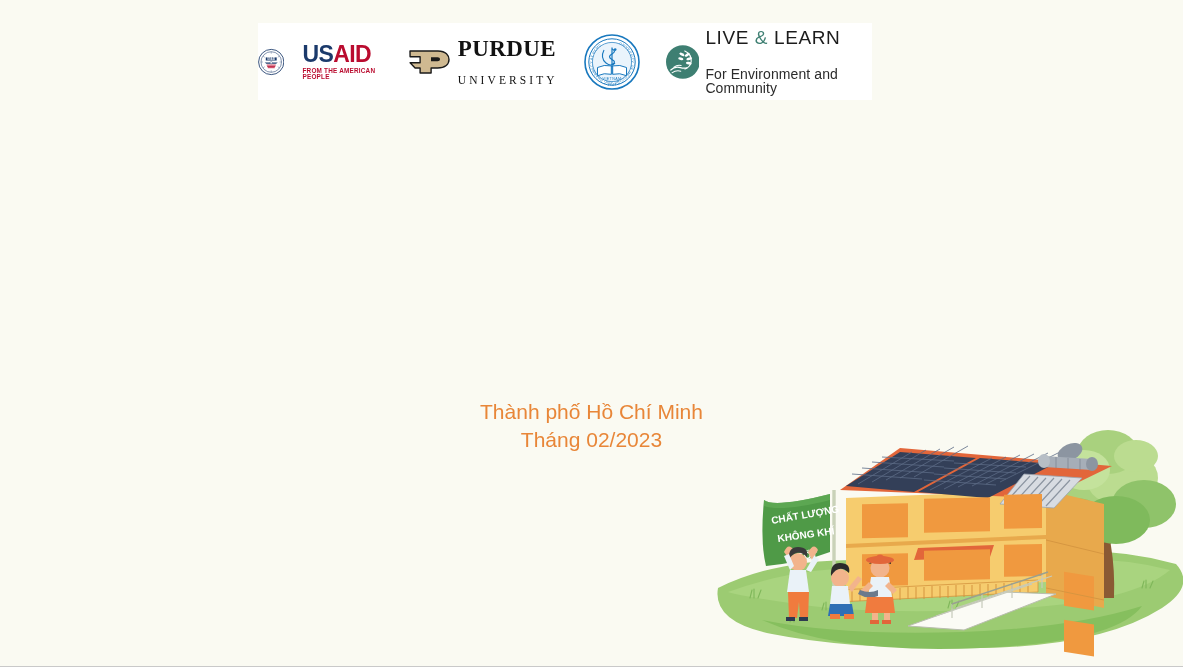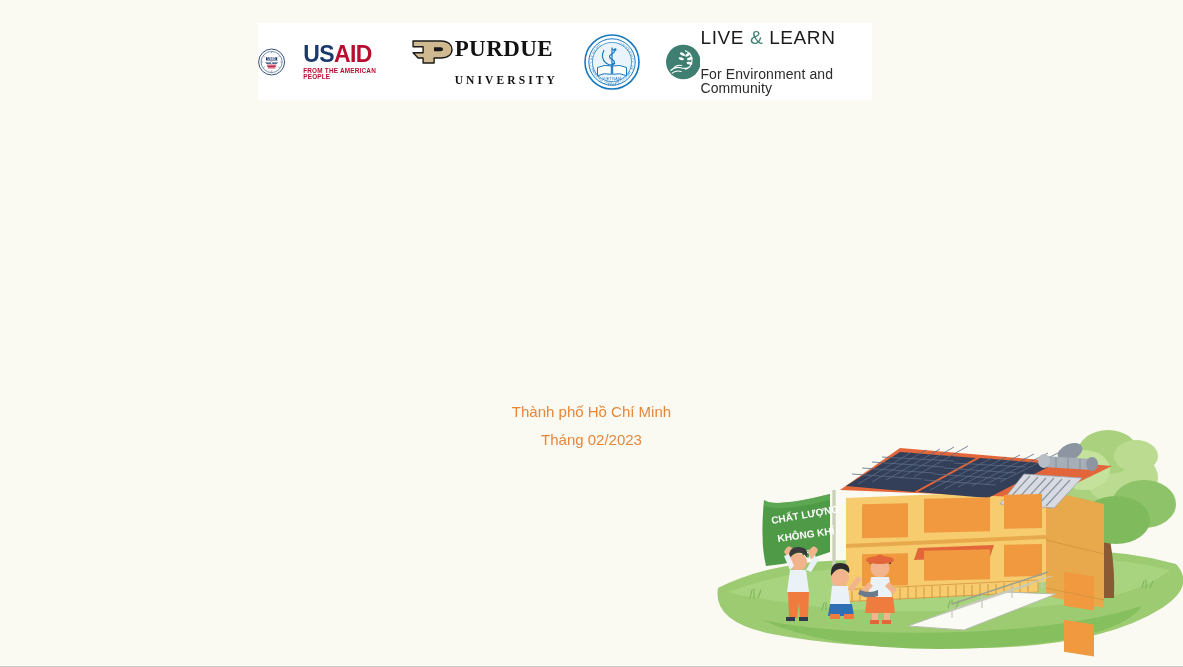--- a/index.html
+++ b/index.html
@@ -33,21 +33,22 @@
     width: 614px;
     height: 77px;
     background: #FFFFFF;
     display: flex;
     align-items: center;
     justify-content: center;
     gap: 26px;
   }
   .logo {
     display: flex;
-    align-items: flex-start;
+    align-items: center;
+    gap: 6px;
   }
 
   
   .usaid-wrap { display: flex; align-items: center; gap: 18px; }
   .usaid-text { display: flex; flex-direction: column; line-height: 1; }
   .usaid-word {
     font-size: 23px;
     font-weight: bold;
     letter-spacing: -0.6px;
     font-family: "Liberation Sans", sans-serif;
@@ -71,21 +72,21 @@
   .purdue-word {
     font-family: "Liberation Serif", serif;
     font-size: 23px;
     font-weight: bold;
     color: #121212;
     letter-spacing: 0.4px;
   }
   .purdue-sub {
     font-family: "Liberation Serif", serif;
     font-size: 11.5px;
-    font-weight: bold;
+    font-weight: normal;
     color: #121212;
     letter-spacing: 3.1px;
     margin-top: 15px;
   }
 
   
   .ump-seal { width: 56px; height: 56px; }
 
   
   .ll-wrap { display: flex; align-items: center; }
@@ -123,21 +124,21 @@
     transform: scaleX(1.03);
   }
 
   .subtitle-block {
     position: absolute;
     left: 0;
     top: 398px;
     width: 1183px;
     text-align: center;
     color: #E88638;
-    font-size: 15px;
+    font-size: 21px;
     line-height: 28px;
   }
 
   
   .illustration {
     position: absolute;
     left: 712px;
     top: 412px;
     width: 471px;
     height: 248px;

